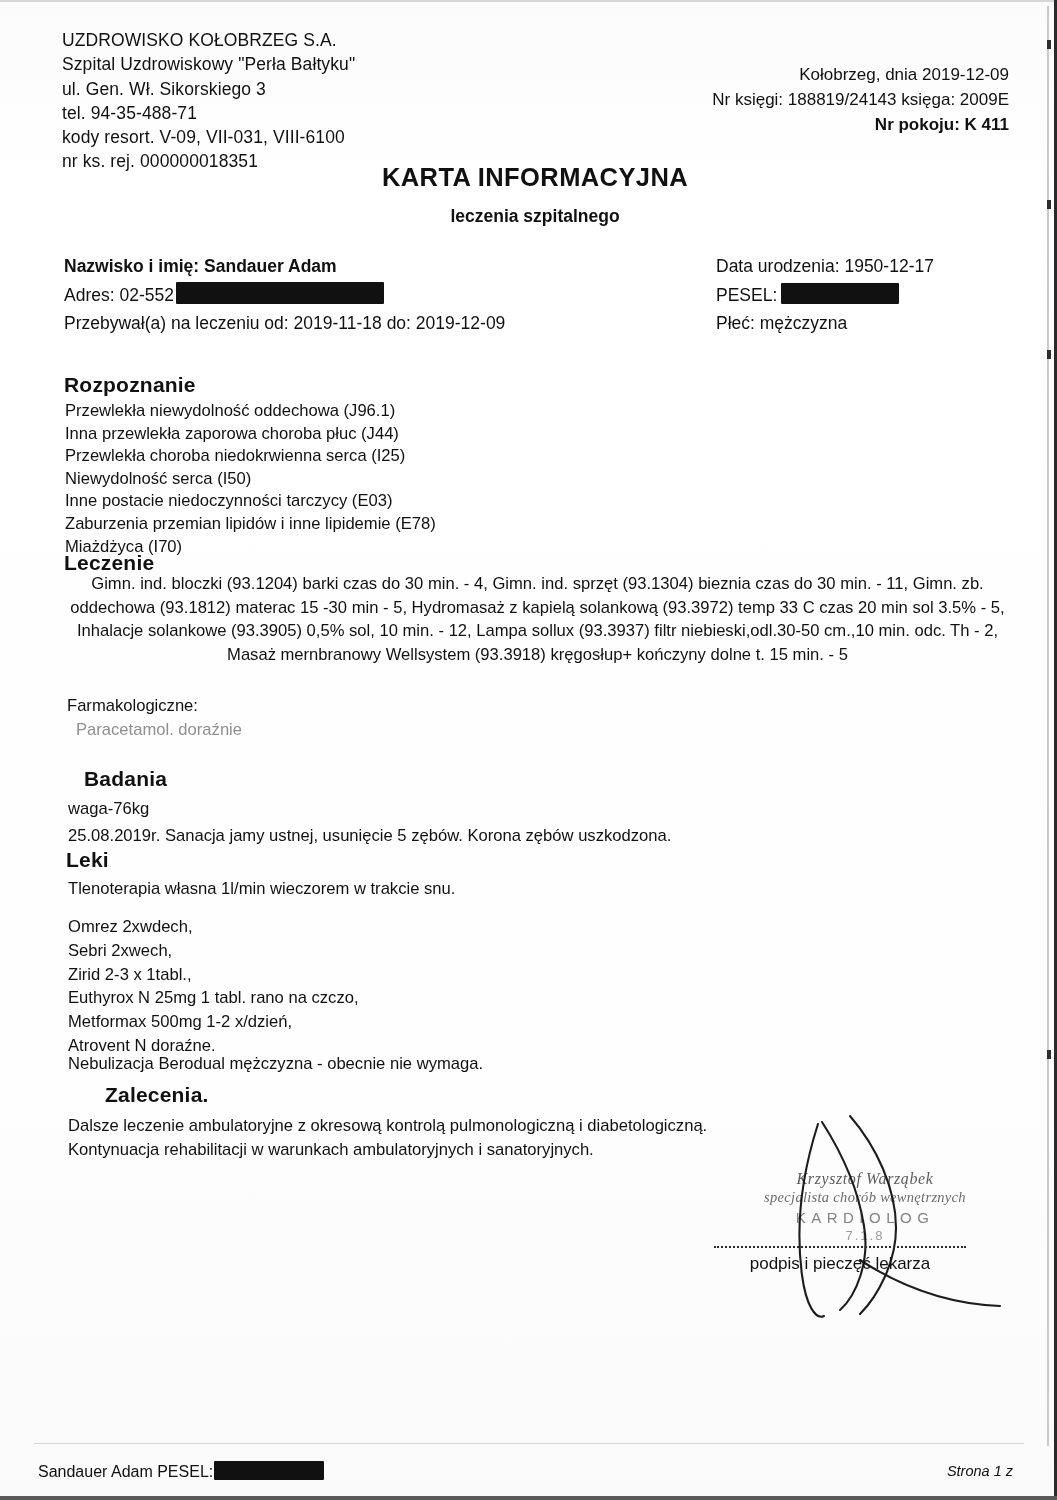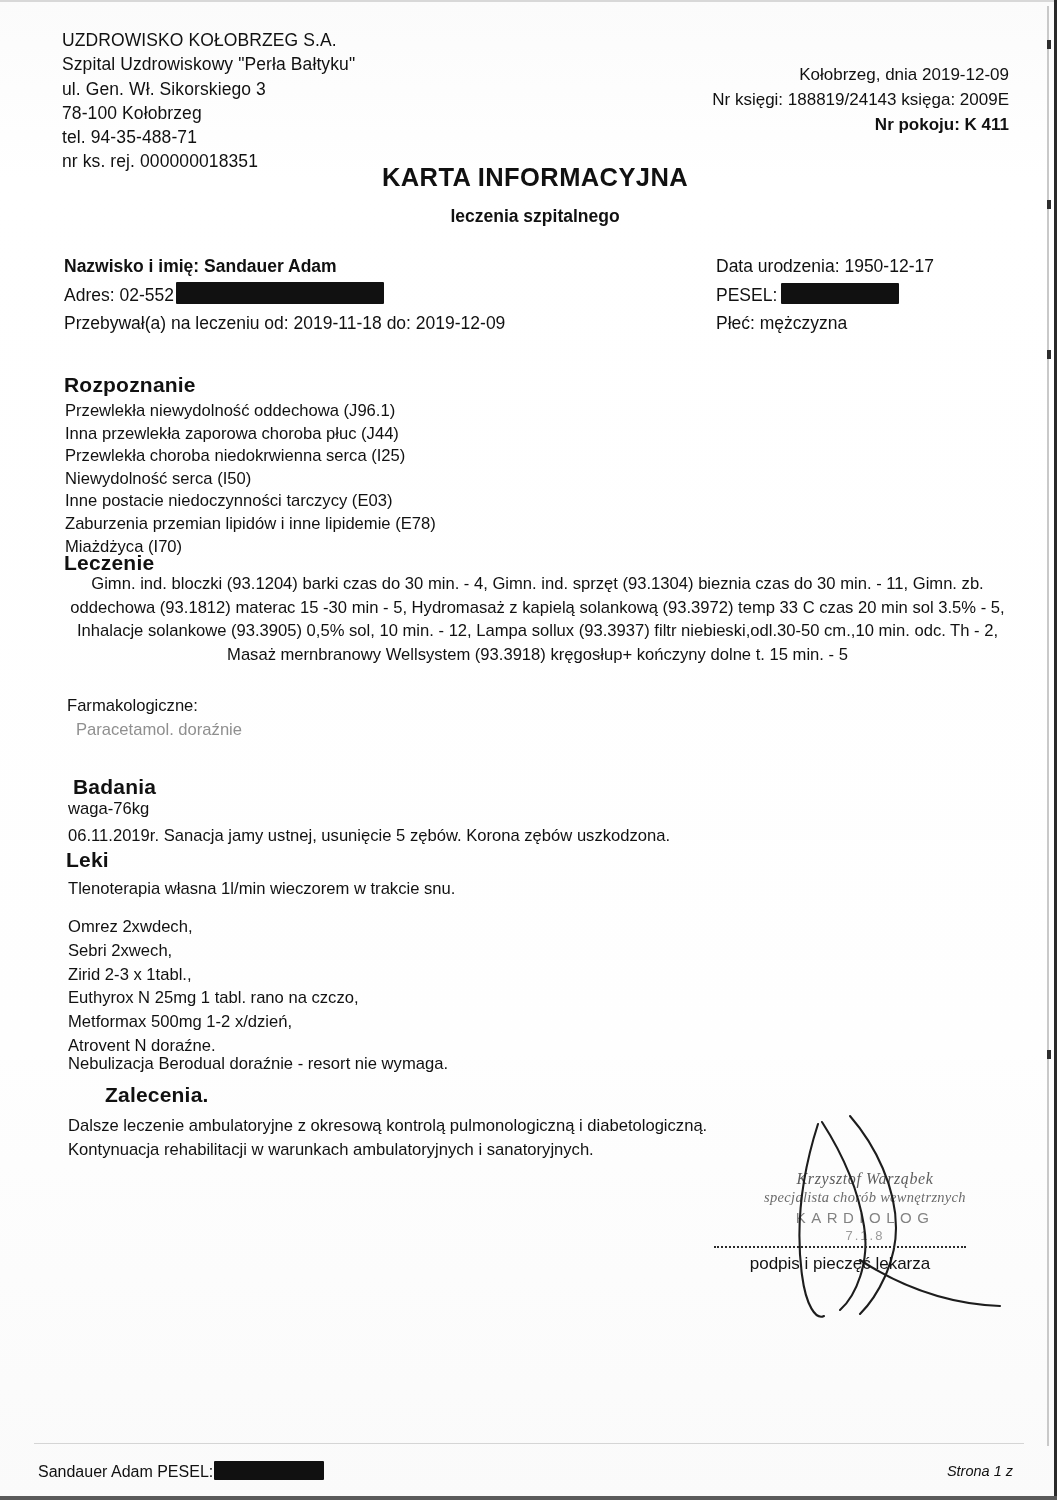--- a/index.html
+++ b/index.html
@@ -129,21 +129,21 @@
 
   #rozpoznanie-h { left: 64px; top: 373px; }
   #rozpoznanie-list { left: 65px; top: 400px; width: 520px; }
 
   #leczenie-h { left: 64px; top: 551px; }
   #leczenie-body { left: 65px; top: 572px; width: 945px; line-height: 23.5px; text-align: center; }
 
   #farmakologiczne { left: 67px; top: 694px; line-height: 24px; }
   #farmakologiczne .faint { color: #8f8f8f; padding-left: 9px; }
 
-  #badania-h { left: 73px; top: 767px; margin-top: 8px; }
+  #badania-h { left: 84px; top: 767px; }
   #badania-body { left: 68px; top: 795px; line-height: 27px; }
 
   #leki-h { left: 66px; top: 848px; }
   #leki-intro { left: 68px; top: 878px; }
   #leki-list { left: 68px; top: 915px; line-height: 23.8px; }
 
   #nebulizacja { left: 68px; top: 1053px; }
 
   #zalecenia-h { left: 66px; top: 1083px; margin-left: 39px; }
   #zalecenia-body { left: 68px; top: 1114px; line-height: 23.5px; }
@@ -239,22 +239,22 @@
   <div class="edge-bottom"></div>
   <div class="speck" style="left:1047px; top:40px;"></div>
   <div class="speck" style="left:1047px; top:200px;"></div>
   <div class="speck" style="left:1047px; top:350px;"></div>
   <div class="speck" style="left:1047px; top:1050px;"></div>
 
   <div class="hdr-left">
     <div>UZDROWISKO KOŁOBRZEG S.A.</div>
     <div>Szpital Uzdrowiskowy "Perła Bałtyku"</div>
     <div>ul. Gen. Wł. Sikorskiego 3</div>
-    <div>78-100 Kołobrzeg</div>
     <div>tel. 94-35-488-71</div>
+    <div>kody resort. V-09, VII-031, VIII-6100</div>
     <div>nr ks. rej. 000000018351</div>
   </div>
 
   <div class="hdr-right">
     <div>Kołobrzeg, dnia 2019-12-09</div>
     <div>Nr księgi: 188819/24143 księga: 2009E</div>
     <div class="bold">Nr pokoju: K 411</div>
   </div>
 
   <div class="title-block">
@@ -298,34 +298,34 @@
   </div>
 
   <div class="body-txt" id="farmakologiczne">
     <div>Farmakologiczne:</div>
     <div class="faint">Paracetamol. doraźnie</div>
   </div>
 
   <div class="sec-h" id="badania-h">Badania</div>
   <div class="body-txt" id="badania-body">
     <div>waga-76kg</div>
-    <div>06.11.2019r. Sanacja jamy ustnej, usunięcie 5 zębów. Korona zębów uszkodzona.</div>
+    <div>25.08.2019r. Sanacja jamy ustnej, usunięcie 5 zębów. Korona zębów uszkodzona.</div>
   </div>
 
   <div class="sec-h" id="leki-h">Leki</div>
   <div class="body-txt" id="leki-intro">Tlenoterapia własna 1l/min wieczorem w trakcie snu.</div>
   <div class="body-txt" id="leki-list">
     <div>Omrez 2xwdech,</div>
     <div>Sebri 2xwech,</div>
     <div>Zirid 2-3 x 1tabl.,</div>
     <div>Euthyrox N 25mg 1 tabl. rano na czczo,</div>
     <div>Metformax 500mg 1-2 x/dzień,</div>
     <div>Atrovent N  doraźne.</div>
   </div>
-  <div class="body-txt" id="nebulizacja">Nebulizacja Berodual doraźnie - resort nie wymaga.</div>
+  <div class="body-txt" id="nebulizacja">Nebulizacja Berodual mężczyzna - obecnie nie wymaga.</div>
 
   <div class="sec-h" id="zalecenia-h">Zalecenia.</div>
   <div class="body-txt" id="zalecenia-body">
     <div>Dalsze leczenie ambulatoryjne z okresową kontrolą pulmonologiczną i diabetologiczną.</div>
     <div>Kontynuacja rehabilitacji w warunkach ambulatoryjnych i sanatoryjnych.</div>
   </div>
 
   <div class="sig-area">
     <div class="stamp">
       <div class="stamp-name">Krzysztof Warząbek</div>

